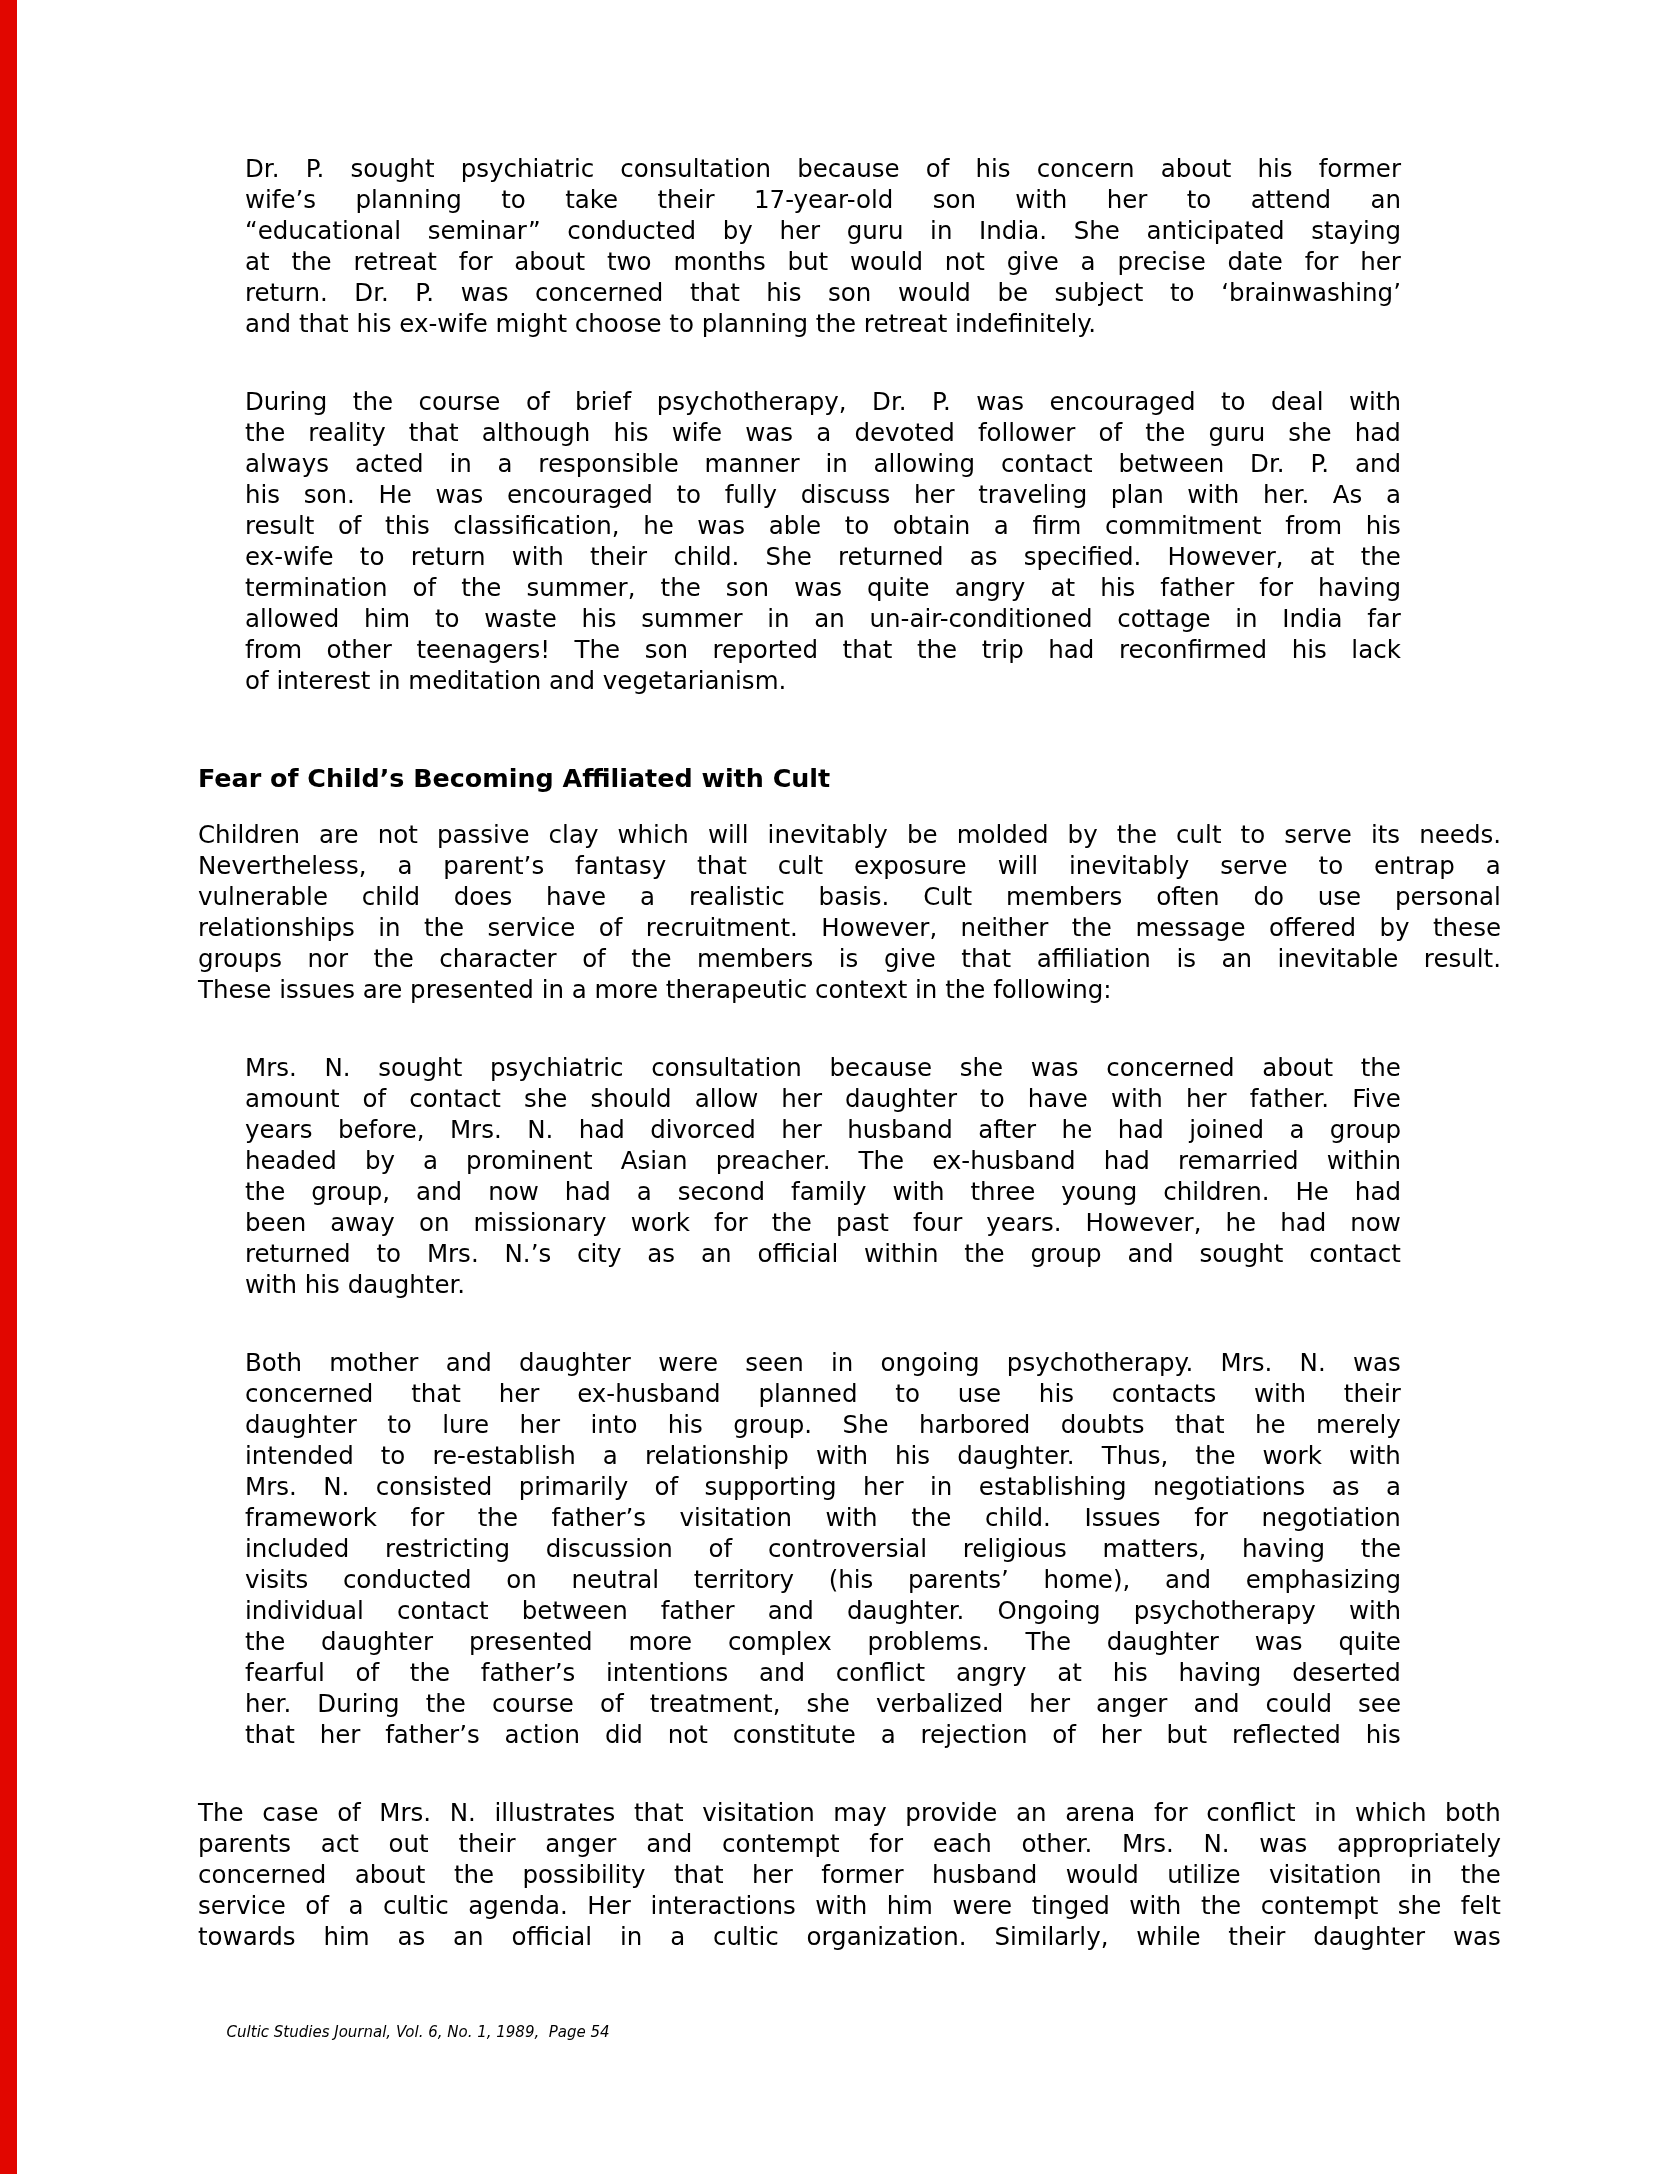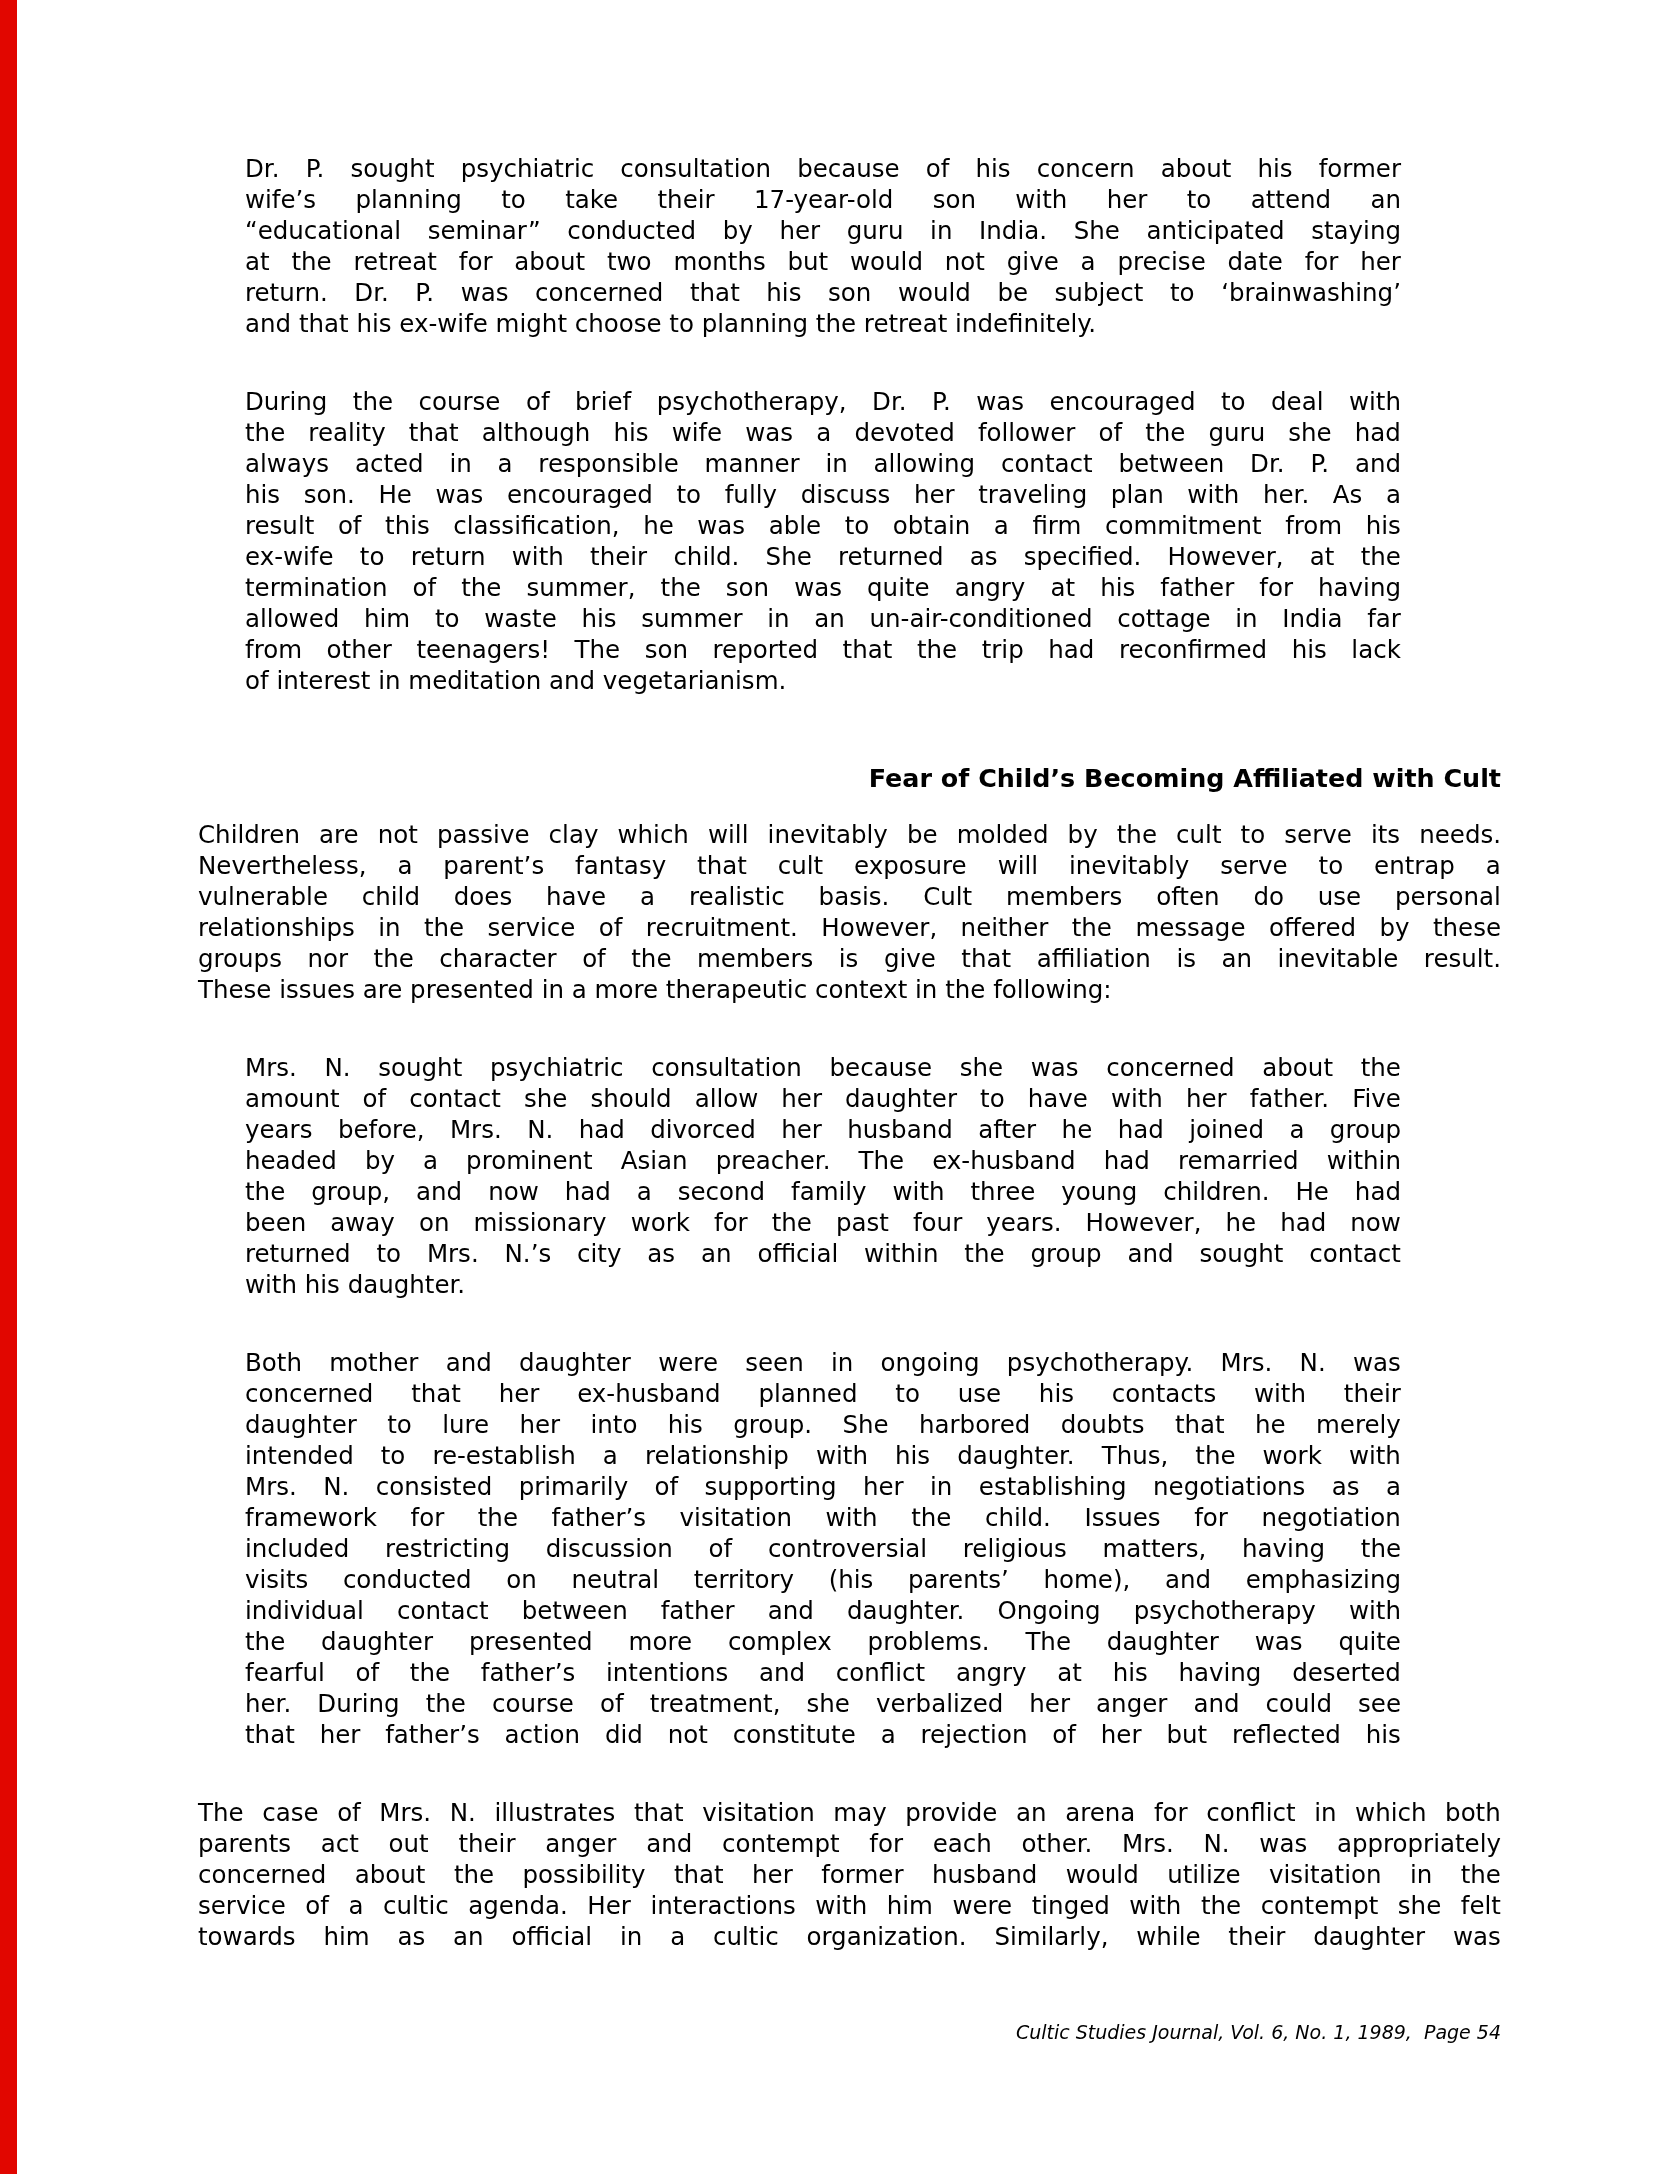--- a/index.html
+++ b/index.html
@@ -32,28 +32,27 @@
   .line.just {
     display: flex;
     flex-wrap: nowrap;
     justify-content: space-between;
   }
   h2.heading {
     font-size: 25.4px;
     line-height: 32px;
     font-weight: bold;
     margin: 66px 0 24.5px 0;
-    text-align: right;
   }
   .sections > .para:last-child { margin-bottom: 0; }
   .footer {
     margin-top: 38px;
-    text-align: right;
+    text-align: left;
     font-style: italic;
-    font-size: 19px;
+    font-size: 15px;
     line-height: 28px;
     white-space: pre-wrap;
   }
 </style>
 </head>
 <body>
 
 <div class="page" style="background: rgb(255, 255, 255); color: rgb(0, 0, 0);">
   <div class="red-stripe" style="background: rgb(225, 6, 0);"></div>
   <div class="content">

